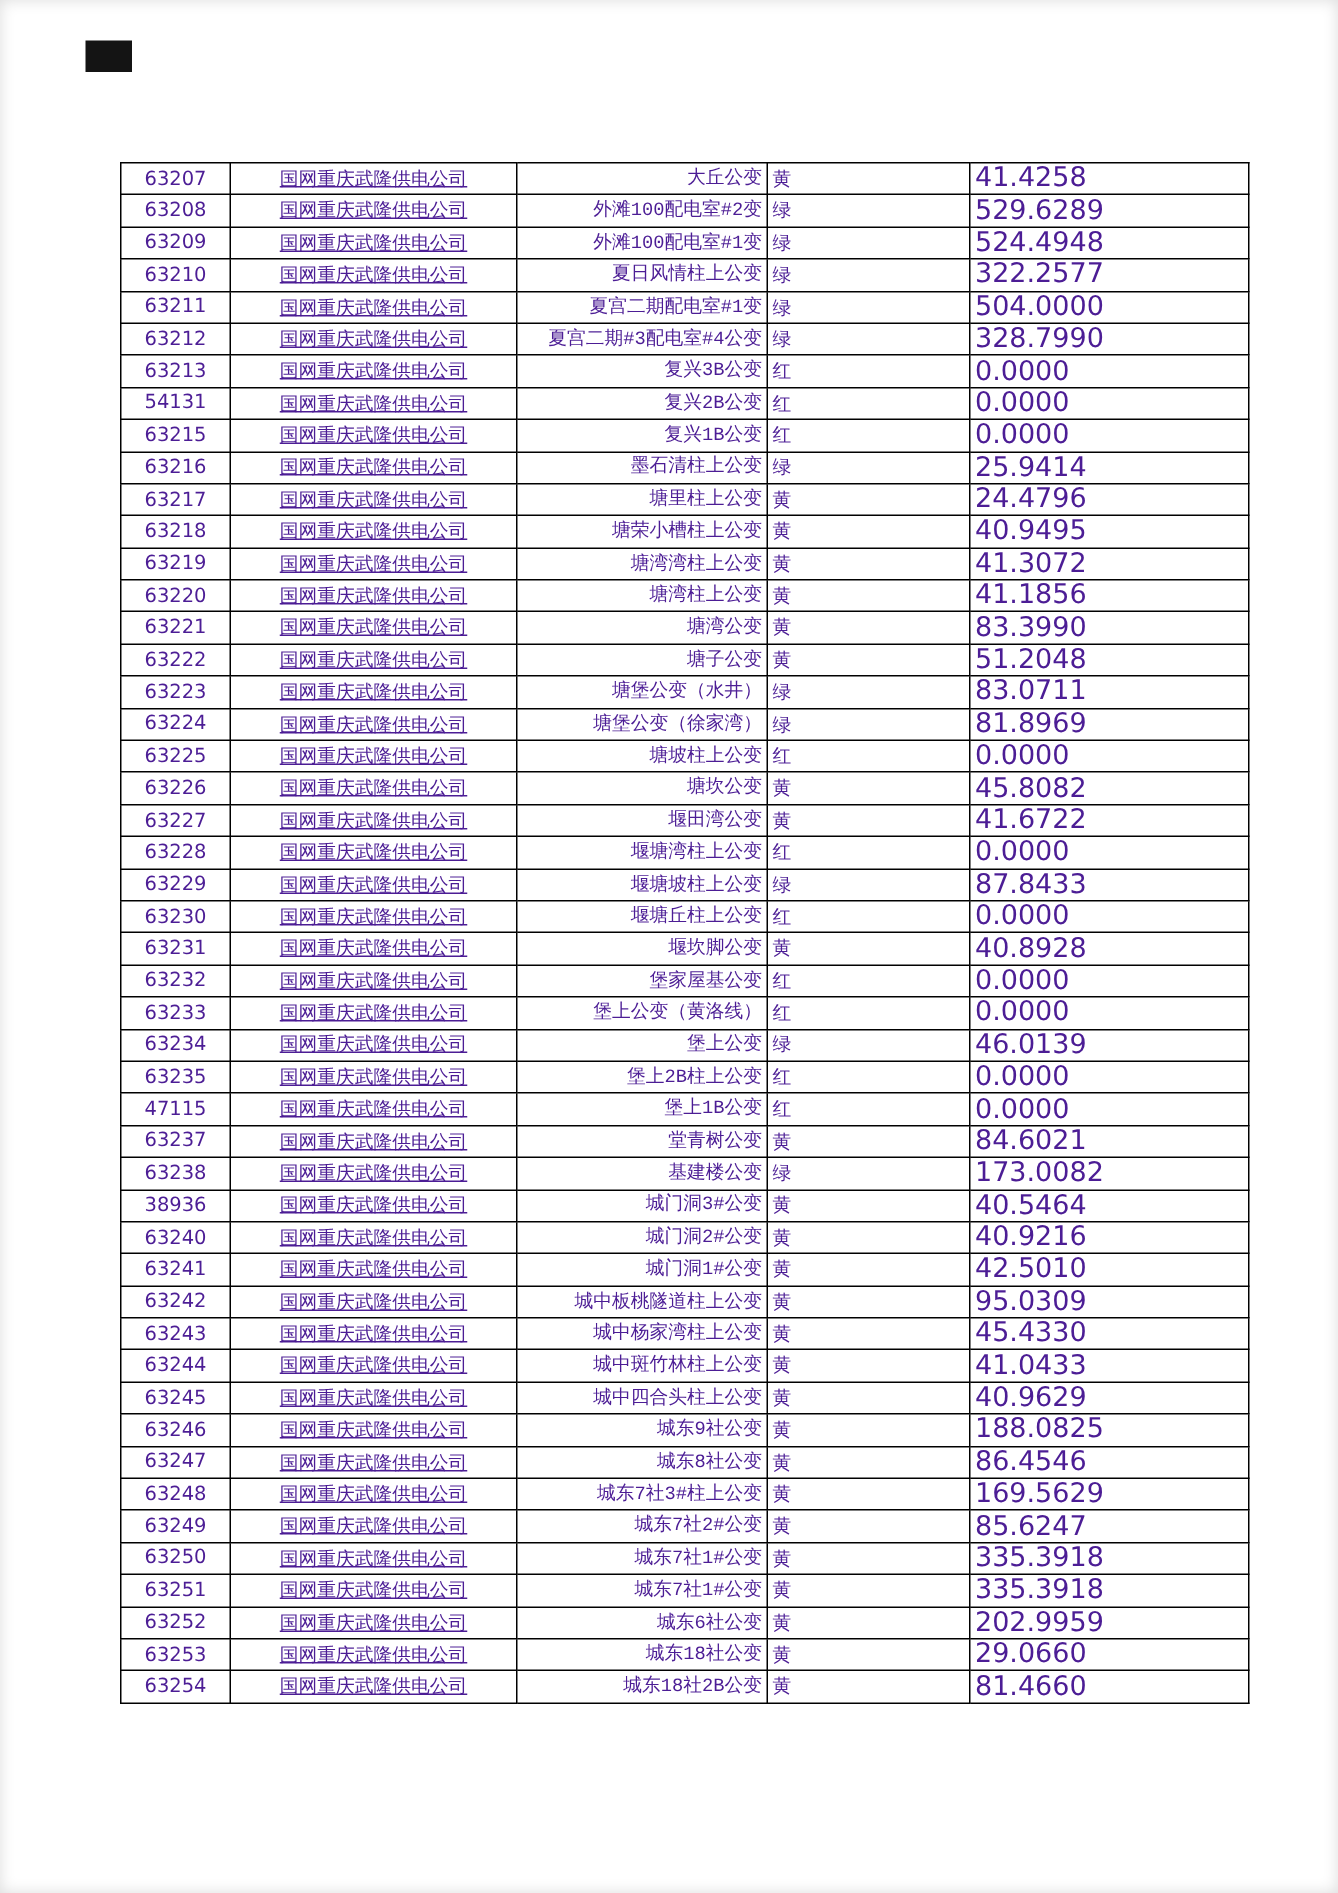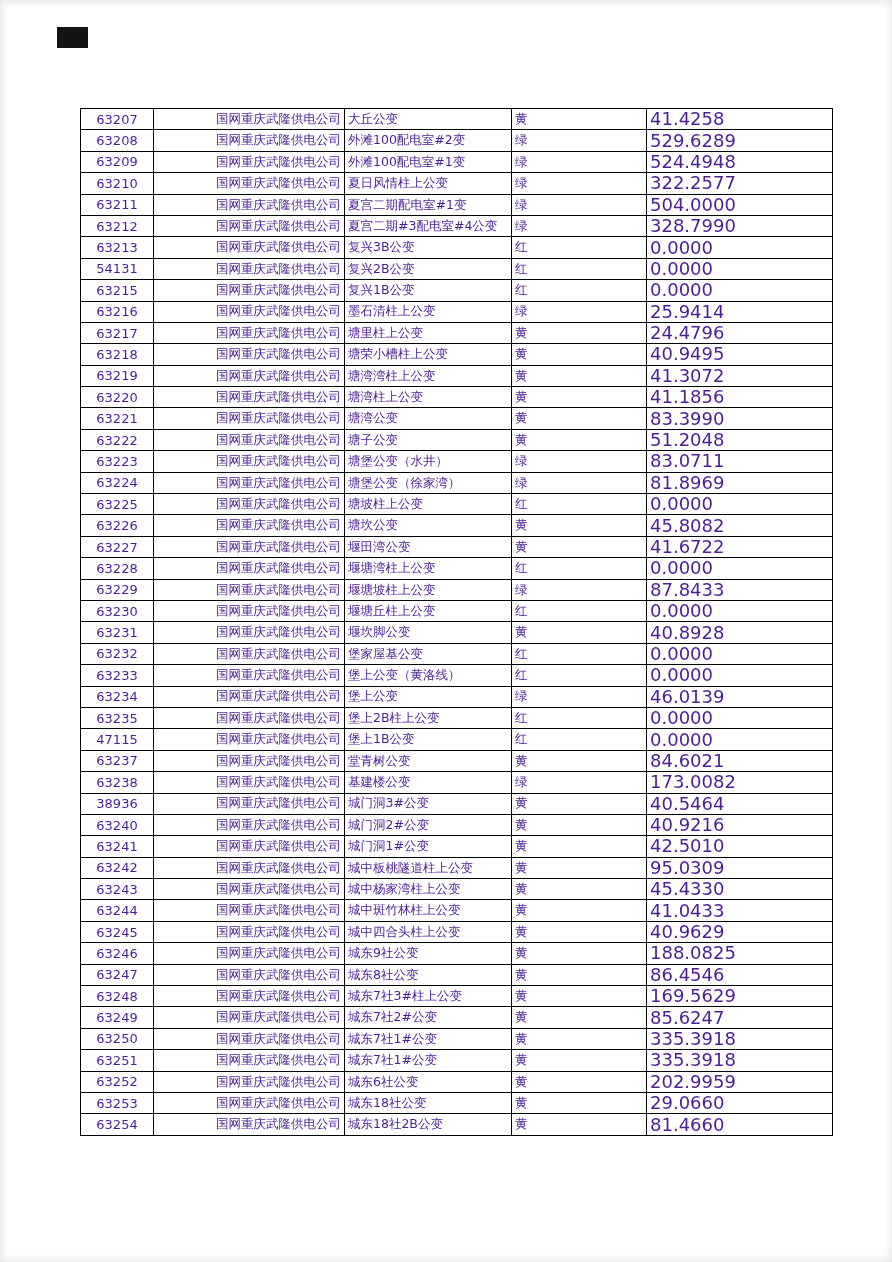--- a/index.html
+++ b/index.html
@@ -42,25 +42,27 @@
     white-space: nowrap;
     line-height: 1;
   }
   .data-table td.col-id {
     width: 66px;
     text-align: center;
     font-size: 13px;
   }
   .data-table td.col-company {
     width: 184px;
-    text-align: right;
+    text-align: center;
+    text-decoration: underline;
   }
   .data-table td.col-station {
     width: 160px;
-    text-align: left;
+    text-align: right;
+    font-family: Liberation Mono, monospace;
   }
   .data-table td.col-status {
     width: 128px;
     text-align: left;
   }
   .data-table td.col-value {
     width: 168px;
     padding-right: 14px;
     font-size: 18px;
   }

